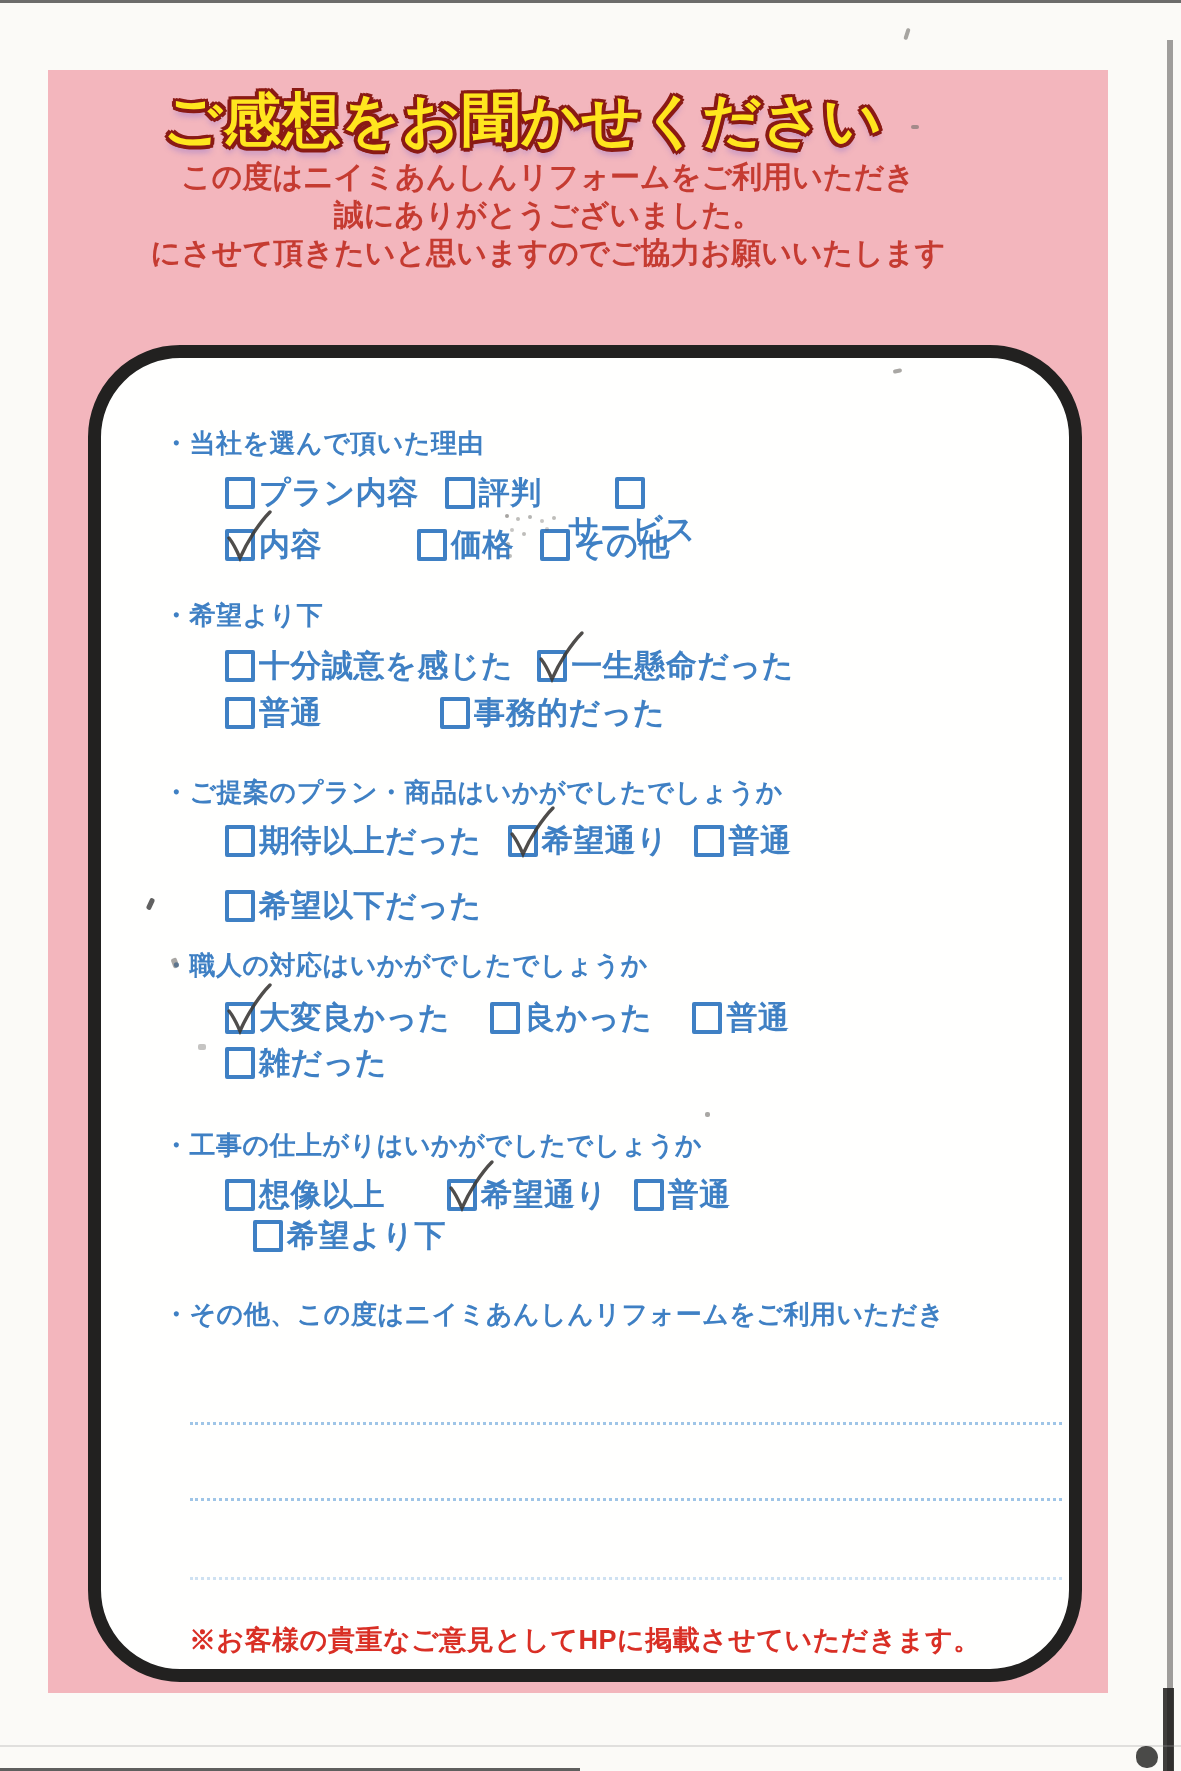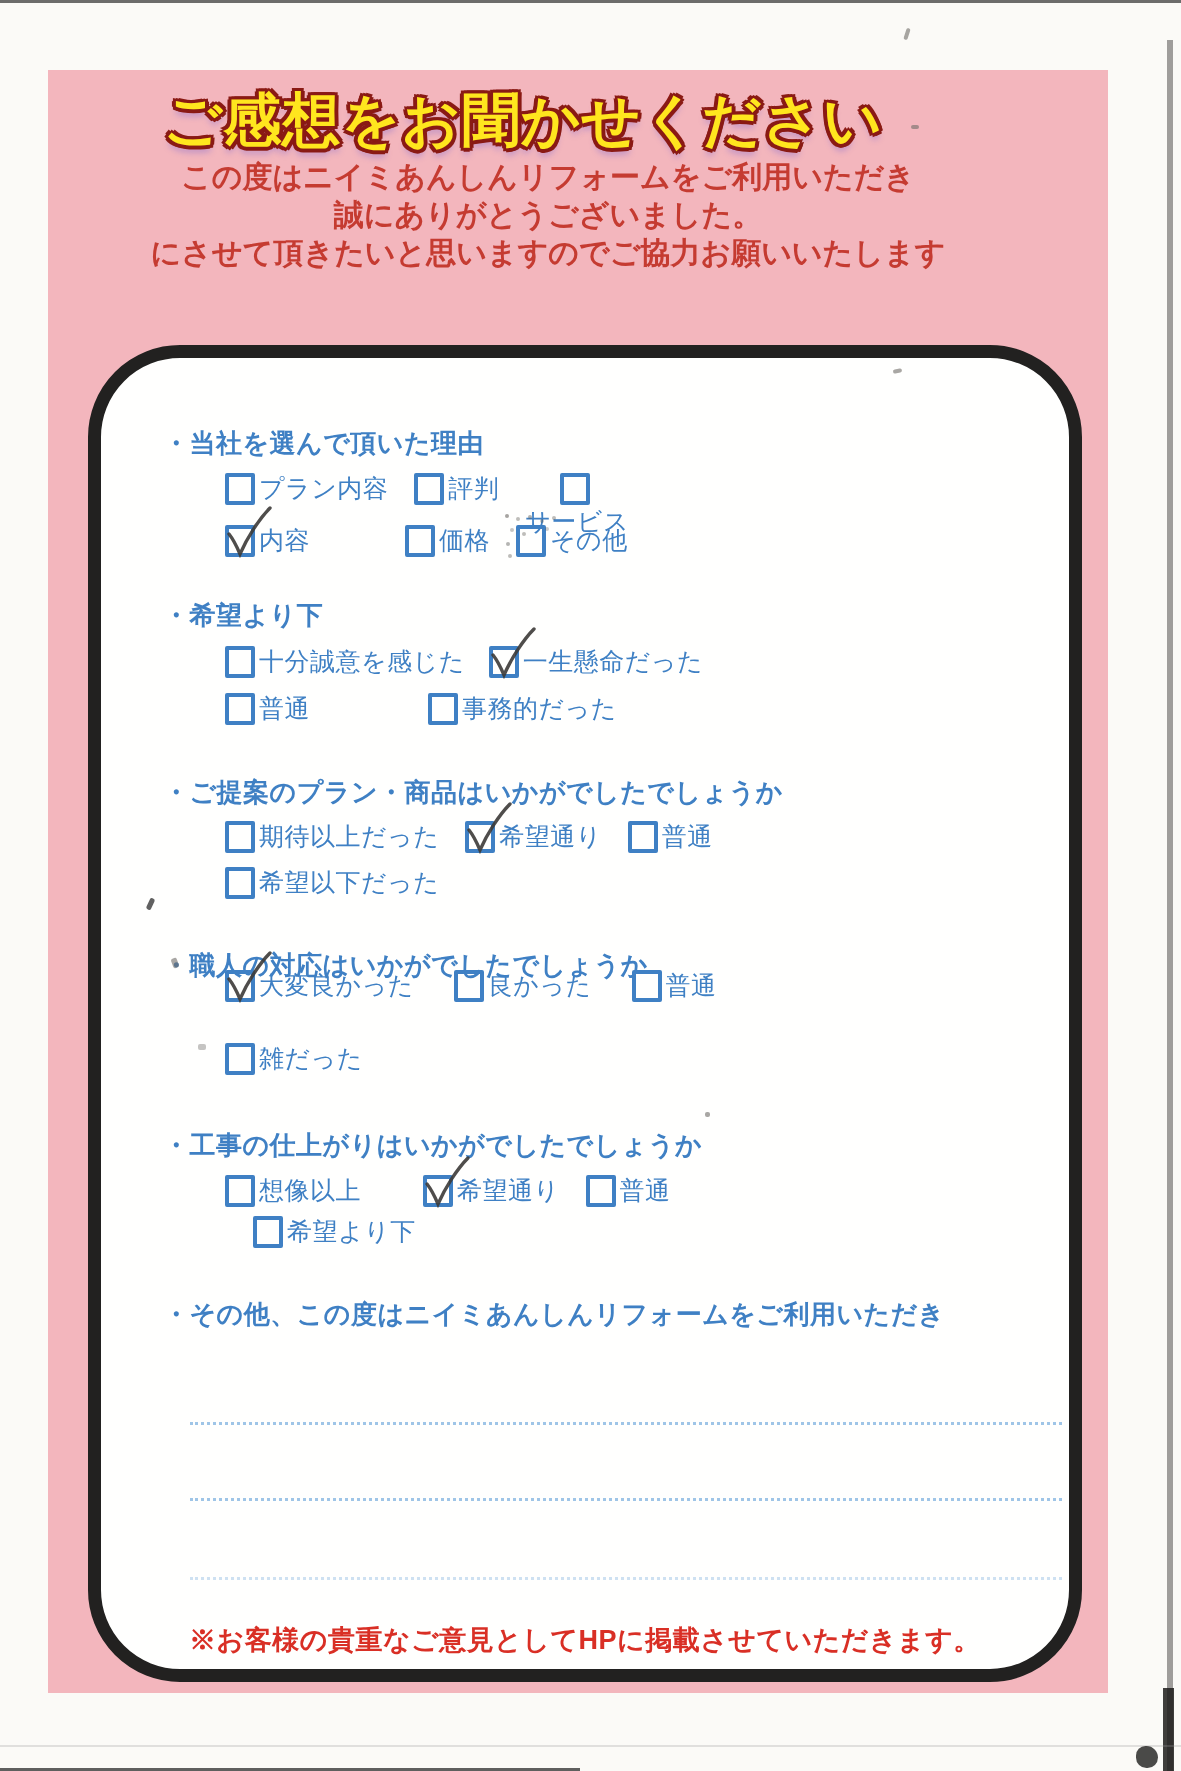--- a/index.html
+++ b/index.html
@@ -67,21 +67,21 @@
   .q-heading{
     position:absolute;left:62px;
     font-size:26px;font-weight:bold;
     color:var(--survey-blue,#3f80c4);
     white-space:nowrap;
     letter-spacing:.5px;
   }
   .opt-row{
     position:absolute;left:124px;
     white-space:nowrap;
-    font-size:25px;font-weight:normal;
+    font-size:31px;font-weight:bold;
     color:var(--survey-blue,#3f80c4);
   }
   .opt{display:inline-flex;align-items:center;}
   .cb{
     position:relative;
     display:inline-block;
     width:22px;height:24px;
     border:4px solid var(--survey-blue,#3f80c4);
     border-radius:2px;
     margin-right:4px;
@@ -182,26 +182,26 @@
               <span class="cb">
                 <svg width="54" height="60" viewBox="0 0 54 60">
                   <path d="M7 32 C11 37 15 45 18 52 C25 36 37 17 48 6" fill="none" stroke="var(--check-gray,#3c3a37)" stroke-width="3.4" stroke-linecap="round" opacity="0.9"></path>
                 </svg>
               </span>
               <span class="opt-label">希望通り</span>
             </span><span class="opt" style="margin-left: 26px;">
               <span class="cb"></span>
               <span class="opt-label">普通</span>
             </span></div>
-          <div class="opt-row" style="top: 508px;"><span class="opt">
+          <div class="opt-row" style="top: 527px;"><span class="opt">
               <span class="cb"></span>
               <span class="opt-label">希望以下だった</span>
             </span></div>
           <div class="q-heading" style="top: 590px;">・職人の対応はいかがでしたでしょうか</div>
-          <div class="opt-row" style="top: 611px;"><span class="opt">
+          <div class="opt-row" style="top: 639px;"><span class="opt">
               <span class="cb">
                 <svg width="54" height="60" viewBox="0 0 54 60">
                   <path d="M7 32 C11 37 15 45 18 52 C25 36 37 17 48 6" fill="none" stroke="var(--check-gray,#3c3a37)" stroke-width="3.4" stroke-linecap="round" opacity="0.9"></path>
                 </svg>
               </span>
               <span class="opt-label">大変良かった</span>
             </span><span class="opt" style="margin-left: 40px;">
               <span class="cb"></span>
               <span class="opt-label">良かった</span>
             </span><span class="opt" style="margin-left: 40px;">

